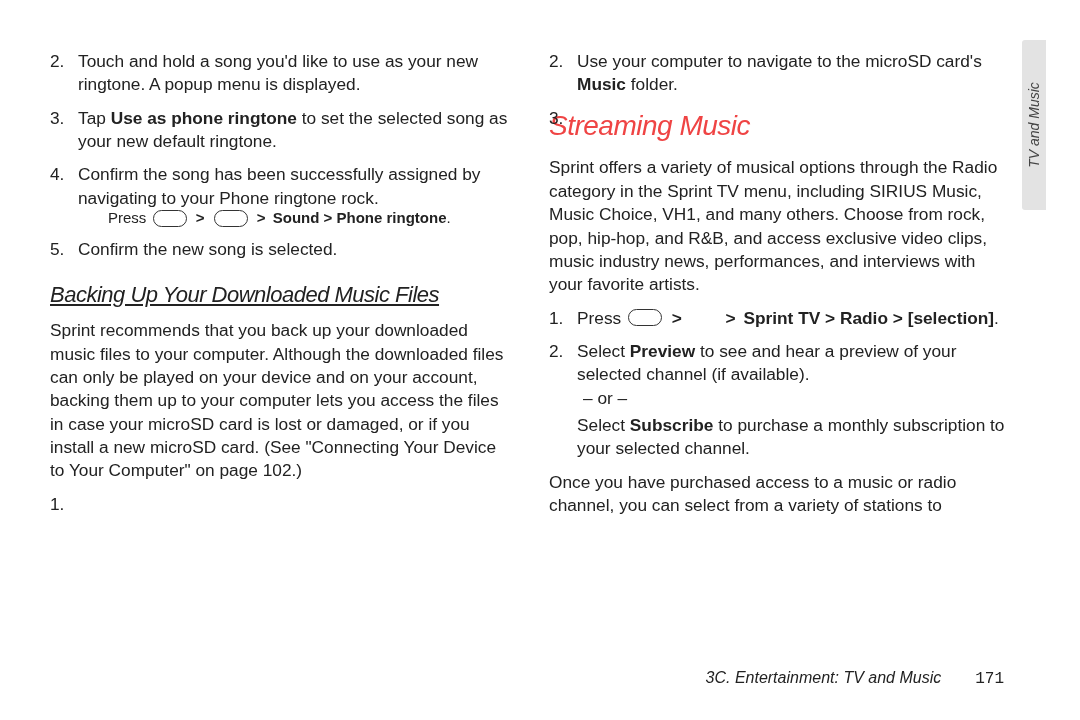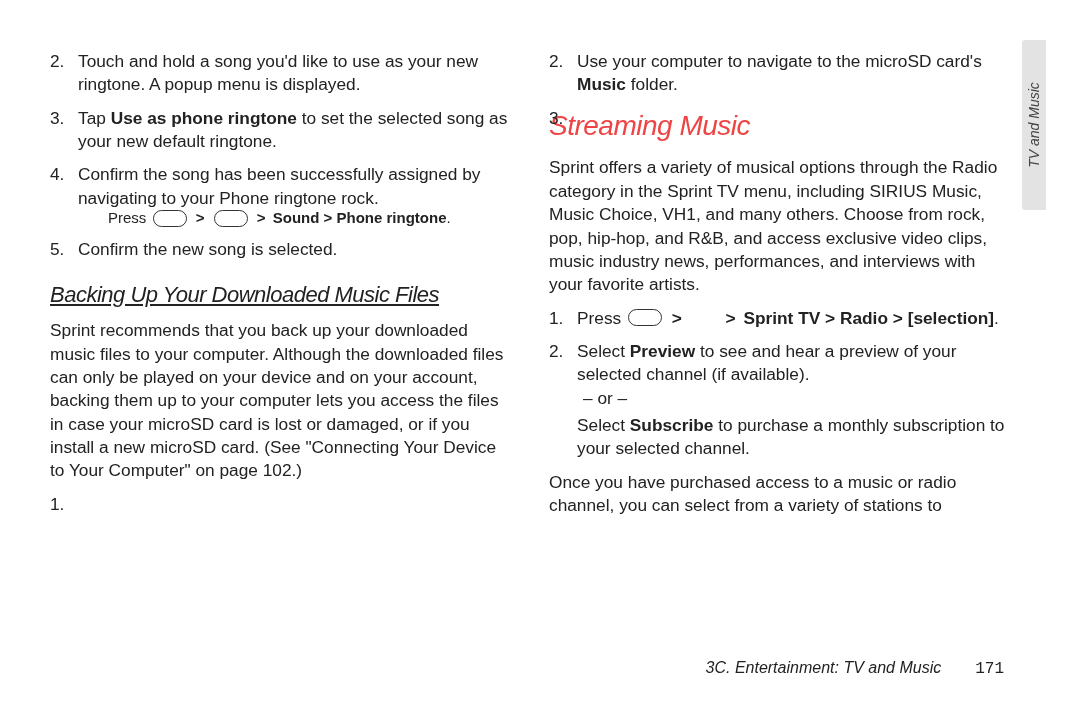--- a/index.html
+++ b/index.html
@@ -67,21 +67,21 @@
   }
   .tab-text {
     transform: rotate(-90deg);
     white-space: nowrap;
     font-style: italic;
     font-size: 14px;
     color: #444;
   }
   .footer {
     position: absolute;
-    bottom: 42px;
+    bottom: 32px;
     right: 76px;
     font-style: italic;
     font-size: 16px;
     display:flex;
     align-items:baseline;
     gap: 34px;
   }
   .footer .pnum { font-style: normal; font-family: Liberation Mono, monospace; }
 </style>
 </head>

